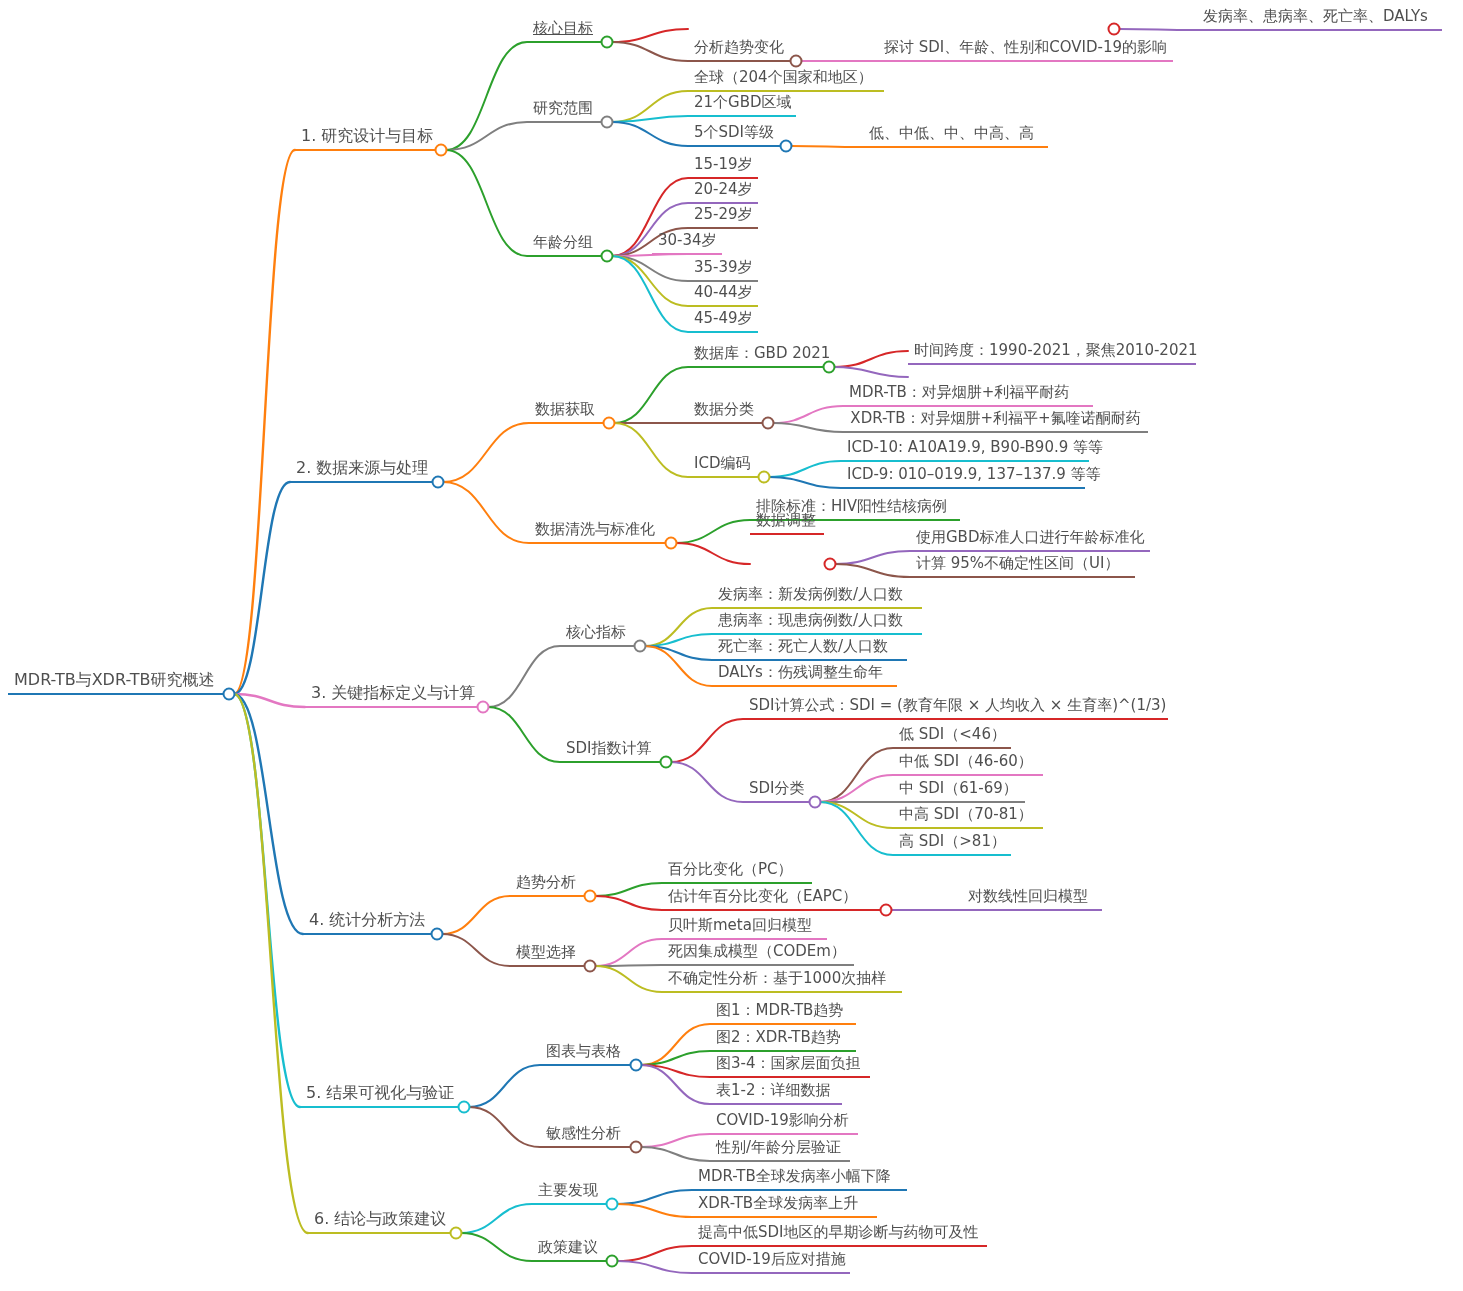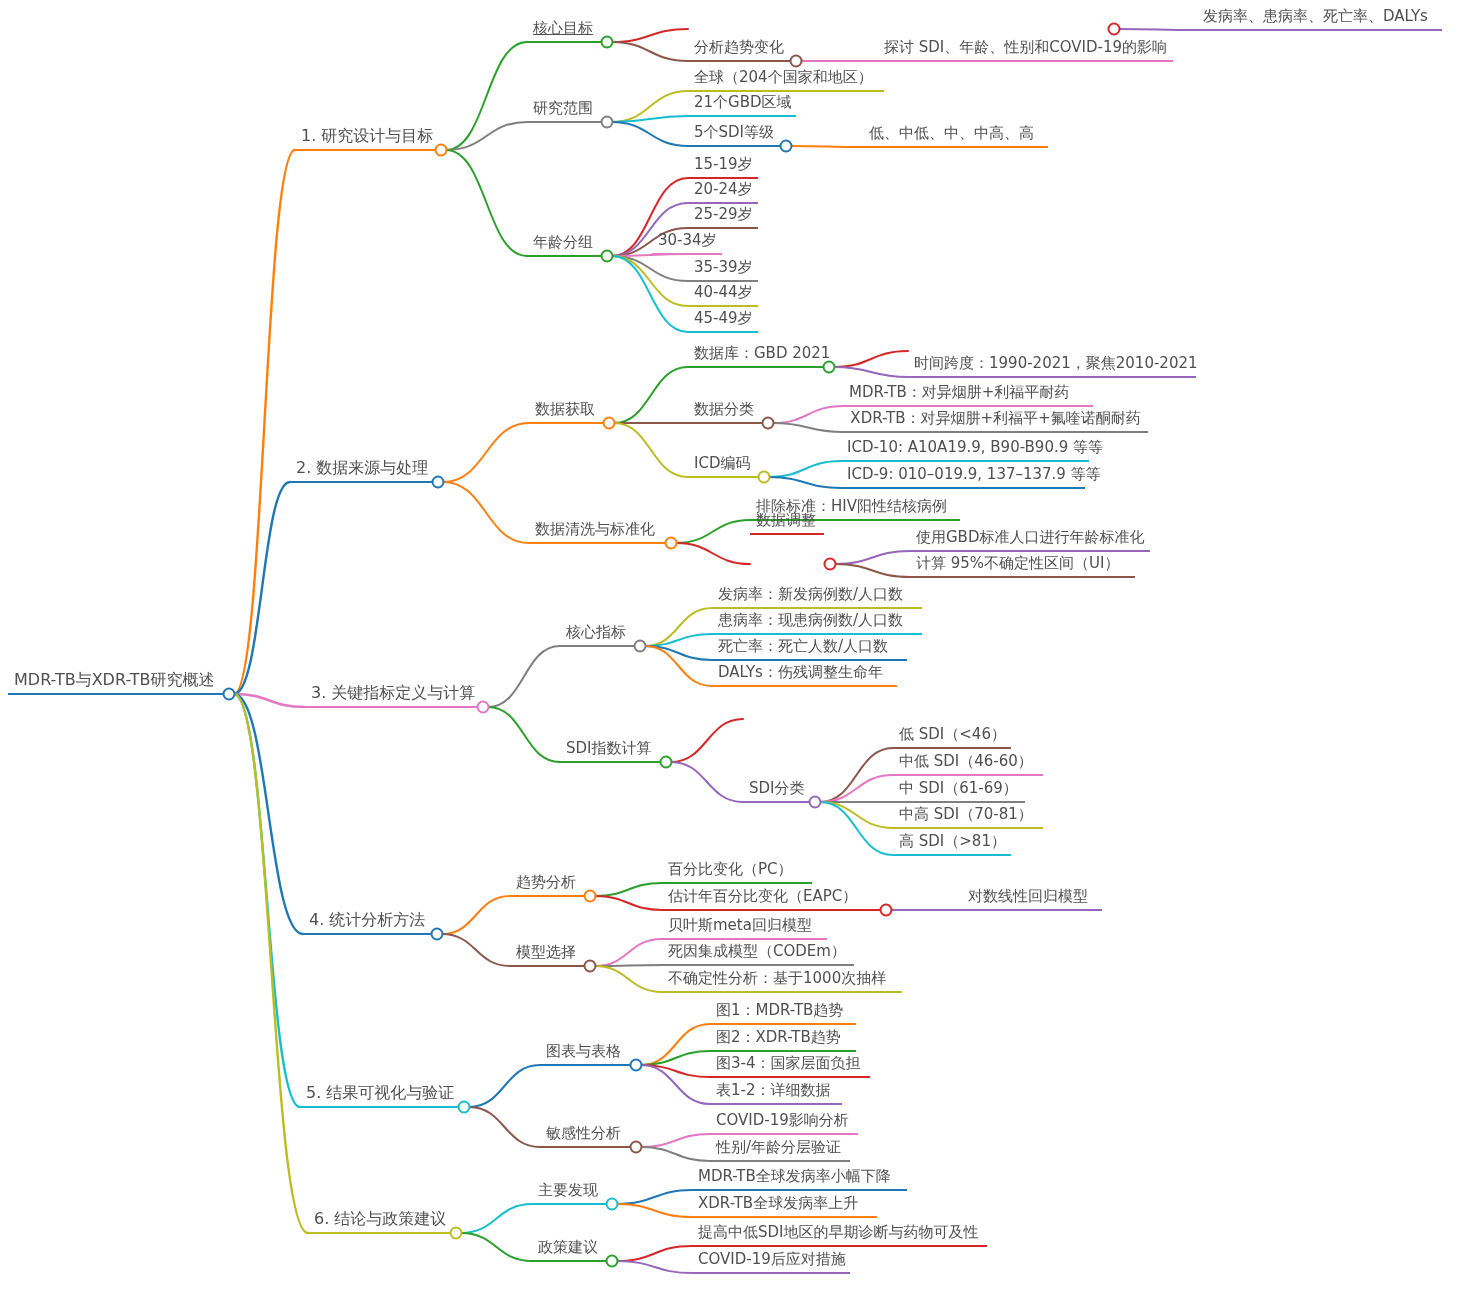--- a/index.html
+++ b/index.html
@@ -152,40 +152,41 @@
   <div class="node" style="left: 688px; top: 204px; width: 70px; border-bottom-color: rgb(148, 103, 189);">20-24岁</div>
   <div class="node" style="left: 688px; top: 229px; width: 70px; border-bottom-color: rgb(140, 86, 75);">25-29岁</div>
   <div class="node" style="left: 652px; top: 255px; width: 70px; border-bottom-color: rgb(227, 119, 194);">30-34岁</div>
   <div class="node" style="left: 688px; top: 282px; width: 70px; border-bottom-color: rgb(127, 127, 127);">35-39岁</div>
   <div class="node" style="left: 688px; top: 307px; width: 70px; border-bottom-color: rgb(188, 189, 34);">40-44岁</div>
   <div class="node" style="left: 688px; top: 333px; width: 70px; border-bottom-color: rgb(23, 190, 207);">45-49岁</div>
 
   <div class="node d1" style="left: 290px; top: 483px; width: 142px; border-bottom-color: rgb(31, 119, 180);">2. 数据来源与处理</div>
   <div class="node" style="left: 529px; top: 424px; width: 74px; border-bottom-color: rgb(255, 127, 14);">数据获取</div>
   <div class="node" style="left: 688px; top: 368px; width: 135px; border-bottom-color: rgb(44, 160, 44);">数据库：GBD 2021</div>
-  <div class="node" style="left: 908px; top: 378px; width: 288px; border-bottom-color: rgb(148, 103, 189);">时间跨度：1990-2021，聚焦2010-2021</div>
+  <div class="node" style="left: 908px; top: 365px; width: 288px; border-bottom-color: rgb(148, 103, 189);">时间跨度：1990-2021，聚焦2010-2021</div>
   <div class="node" style="left: 688px; top: 424px; width: 74px; border-bottom-color: rgb(140, 86, 75);">数据分类</div>
   <div class="node" style="left: 843px; top: 407px; width: 250px; border-bottom-color: rgb(227, 119, 194);">MDR-TB：对异烟肼+利福平耐药</div>
   <div class="node" style="left: 843px; top: 433px; width: 305px; border-bottom-color: rgb(127, 127, 127); text-align: center;">XDR-TB：对异烟肼+利福平+氟喹诺酮耐药</div>
   <div class="node" style="left: 688px; top: 478px; width: 70px; border-bottom-color: rgb(188, 189, 34);">ICD编码</div>
   <div class="node" style="left: 841px; top: 462px; width: 248px; border-bottom-color: rgb(23, 190, 207);">ICD-10: A10A19.9, B90-B90.9 等等</div>
   <div class="node" style="left: 841px; top: 489px; width: 244px; border-bottom-color: rgb(31, 119, 180);">ICD-9: 010–019.9, 137–137.9 等等</div>
   <div class="node" style="left: 529px; top: 544px; width: 136px; border-bottom-color: rgb(255, 127, 14);">数据清洗与标准化</div>
   <div class="node" style="left: 750px; top: 521px; width: 210px; border-bottom-color: rgb(44, 160, 44);">排除标准：HIV阳性结核病例</div>
   <div class="node" style="left: 750px; top: 535px; width: 74px; border-bottom-color: rgb(214, 39, 40);">数据调整</div>
   <div class="node" style="left: 910px; top: 552px; width: 240px; border-bottom-color: rgb(148, 103, 189);">使用GBD标准人口进行年龄标准化</div>
   <div class="node" style="left: 910px; top: 578px; width: 225px; border-bottom-color: rgb(140, 86, 75);">计算 95%不确定性区间（UI）</div>
 
   <div class="node d1" style="left: 305px; top: 708px; width: 172px; border-bottom-color: rgb(227, 119, 194);">3. 关键指标定义与计算</div>
   <div class="node" style="left: 560px; top: 647px; width: 74px; border-bottom-color: rgb(127, 127, 127);">核心指标</div>
   <div class="node" style="left: 712px; top: 609px; width: 210px; border-bottom-color: rgb(188, 189, 34);">发病率：新发病例数/人口数</div>
   <div class="node" style="left: 712px; top: 635px; width: 210px; border-bottom-color: rgb(23, 190, 207);">患病率：现患病例数/人口数</div>
   <div class="node" style="left: 712px; top: 661px; width: 195px; border-bottom-color: rgb(31, 119, 180);">死亡率：死亡人数/人口数</div>
   <div class="node" style="left: 712px; top: 687px; width: 185px; border-bottom-color: rgb(255, 127, 14);">DALYs：伤残调整生命年</div>
   <div class="node" style="left: 560px; top: 763px; width: 100px; border-bottom-color: rgb(44, 160, 44);">SDI指数计算</div>
+  <div class="node" style="left: 743px; top: 720px; width: 425px; border-bottom-color: rgb(214, 39, 40);">SDI计算公式：SDI = (教育年限 × 人均收入 × 生育率)^(1/3)</div>
   <div class="node" style="left: 743px; top: 803px; width: 66px; border-bottom-color: rgb(148, 103, 189);">SDI分类</div>
   <div class="node" style="left: 893px; top: 749px; width: 118px; border-bottom-color: rgb(140, 86, 75);">低 SDI（&lt;46）</div>
   <div class="node" style="left: 893px; top: 776px; width: 150px; border-bottom-color: rgb(227, 119, 194);">中低 SDI（46-60）</div>
   <div class="node" style="left: 893px; top: 803px; width: 132px; border-bottom-color: rgb(127, 127, 127);">中 SDI（61-69）</div>
   <div class="node" style="left: 893px; top: 829px; width: 150px; border-bottom-color: rgb(188, 189, 34);">中高 SDI（70-81）</div>
   <div class="node" style="left: 893px; top: 856px; width: 118px; border-bottom-color: rgb(23, 190, 207);">高 SDI（&gt;81）</div>
 
   <div class="node d1" style="left: 303px; top: 935px; width: 128px; border-bottom-color: rgb(31, 119, 180);">4. 统计分析方法</div>
   <div class="node" style="left: 510px; top: 897px; width: 74px; border-bottom-color: rgb(255, 127, 14);">趋势分析</div>
   <div class="node" style="left: 662px; top: 884px; width: 150px; border-bottom-color: rgb(44, 160, 44);">百分比变化（PC）</div>

